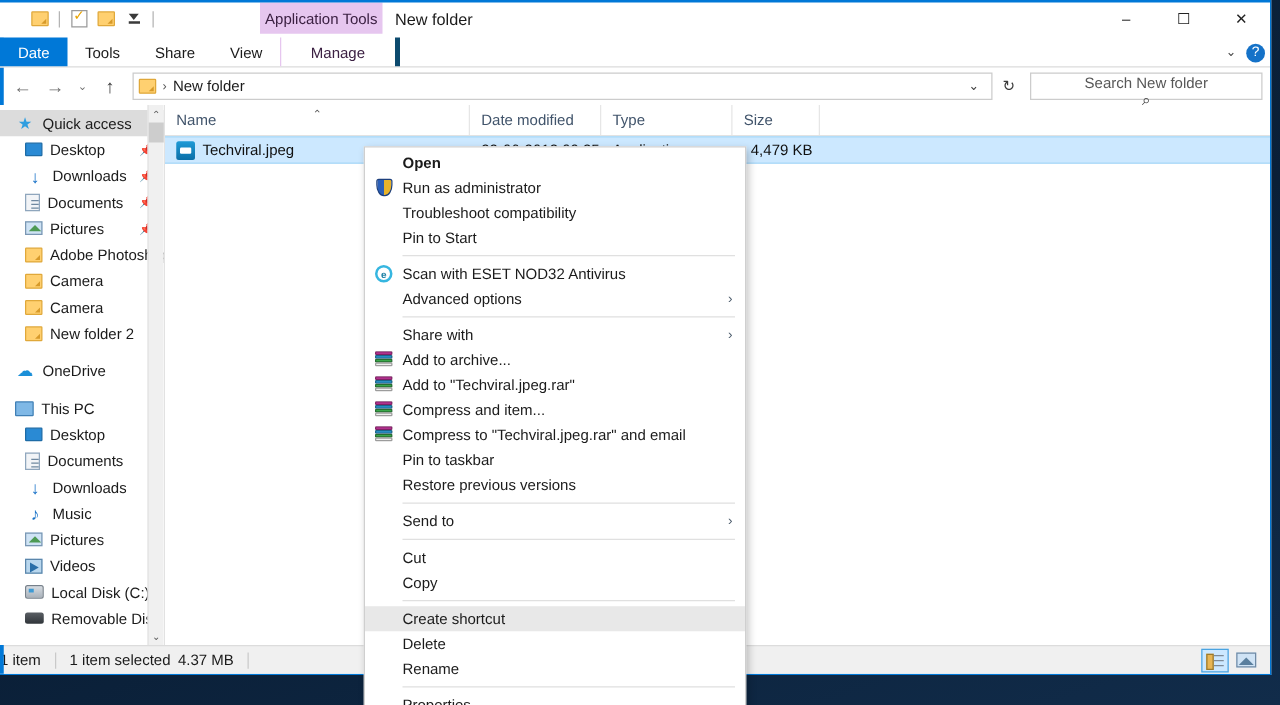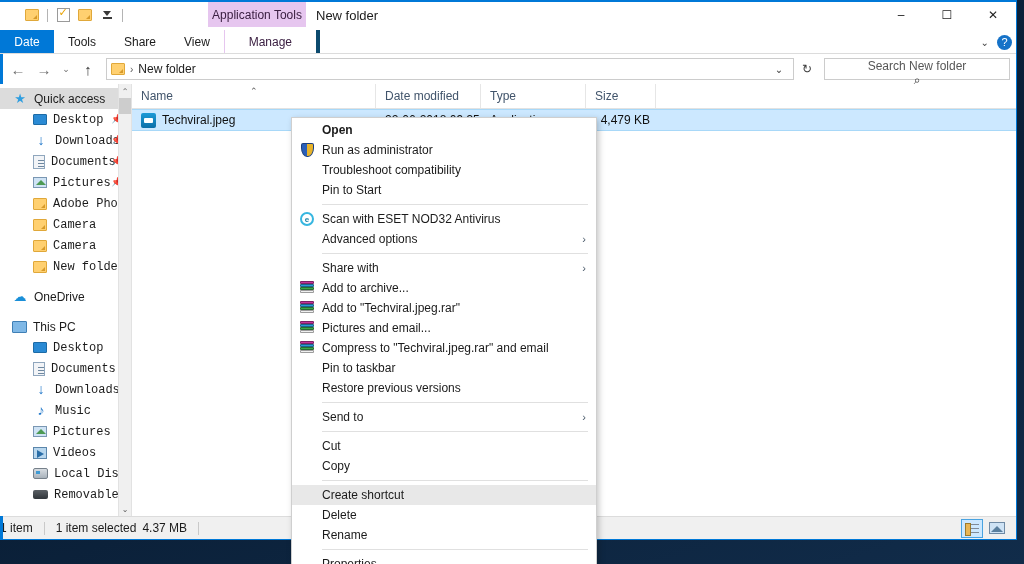--- a/index.html
+++ b/index.html
@@ -114,21 +114,21 @@
   
   .body { flex: 1; display: flex; min-height: 0; position: relative; }
 
   
   .nav-pane {
     width: 131px; flex: none; background: #ffffff; position: relative;
     padding-top: 4px; font-size: 12px; color: #1b1b1b; overflow: hidden;
   }
   .nav-item { height: 21px; display: flex; align-items: center; padding-left: 12px; gap: 6px; position: relative; white-space: nowrap; }
   .nav-item.sel { background: #dcdcdc; }
-  .nav-item.ind1 { padding-left: 33px; font-family: Liberation Mono, monospace; }
+  .nav-item.ind1 { padding-left: 20px; }
   .nav-lbl { overflow: hidden; }
   .pin { position: absolute; right: 8px; font-size: 10px; color: #8a8a8a; }
   .nav-gap { height: 9px; }
   .ni { width: 16px; height: 16px; flex: none; position: relative; display: flex; align-items: center; justify-content: center; font-size: 12px; }
   .i-star { color: #2f9ee0; font-size: 13px; }
   .i-desktop { width: 14px; height: 11px; background: #2a8ad4; border: 1px solid #1d6ba6; border-radius: 1px; }
   .i-down { color: #1a73c8; font-size: 14px; font-weight: bold; }
   .i-docs { width: 12px; height: 14px; background: #f2f4f7; border: 1px solid #8fa6bd; }
   .i-docs::after { content: ""; position: absolute; left: 4px; top: 4px; width: 6px; height: 1px; background: #6f88a0; box-shadow: 0 3px 0 #6f88a0, 0 6px 0 #6f88a0; }
   .i-pics { width: 14px; height: 11px; background: #cfe3f5; border: 1px solid #7a97b3; }
@@ -498,21 +498,21 @@
     </div>
     <div class="cm-item">
       <span class="cm-ico">
         <span class="ic-rar">
           <i></i>
           <i></i>
           <i></i>
           <i></i>
         </span>
       </span>
-      <span>Pictures and email...</span>
+      <span>Compress and item...</span>
     </div>
     <div class="cm-item">
       <span class="cm-ico">
         <span class="ic-rar">
           <i></i>
           <i></i>
           <i></i>
           <i></i>
         </span>
       </span>

